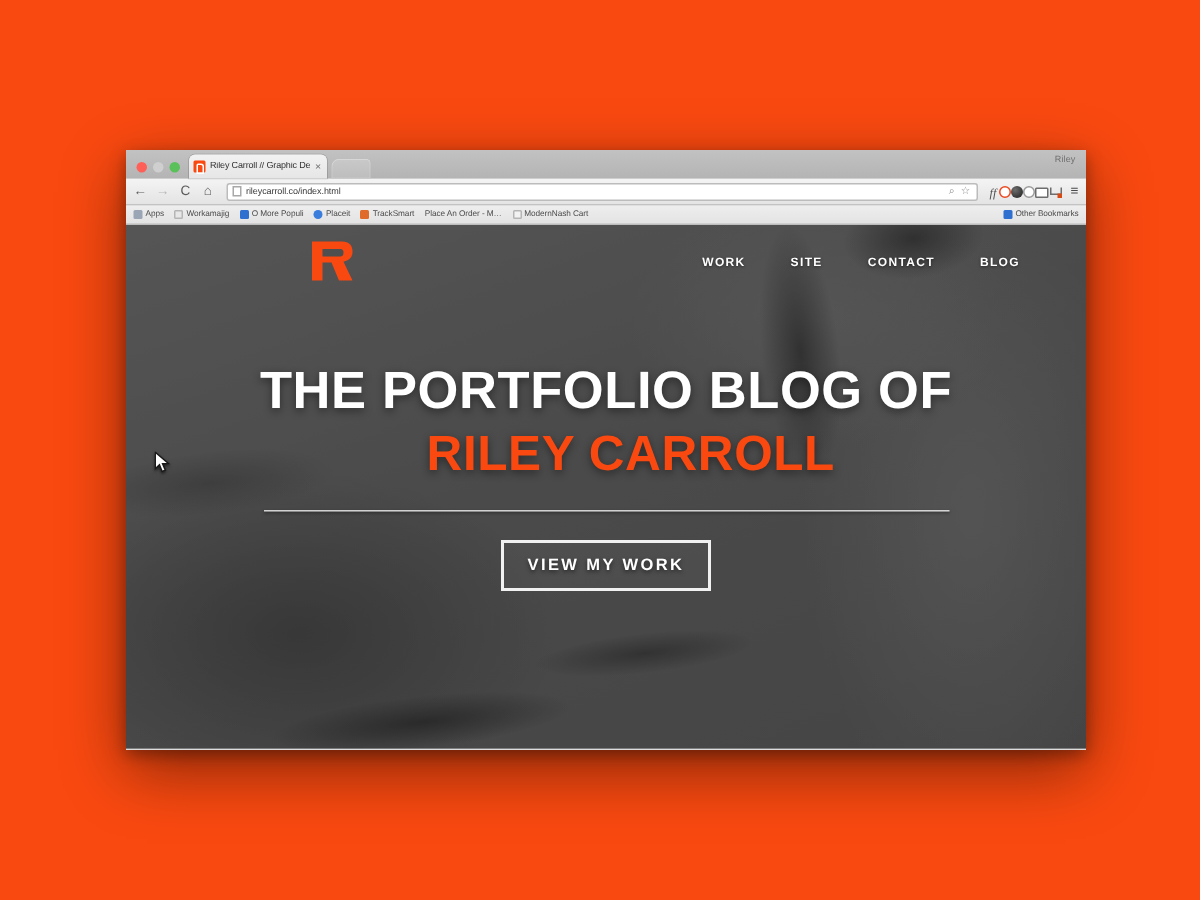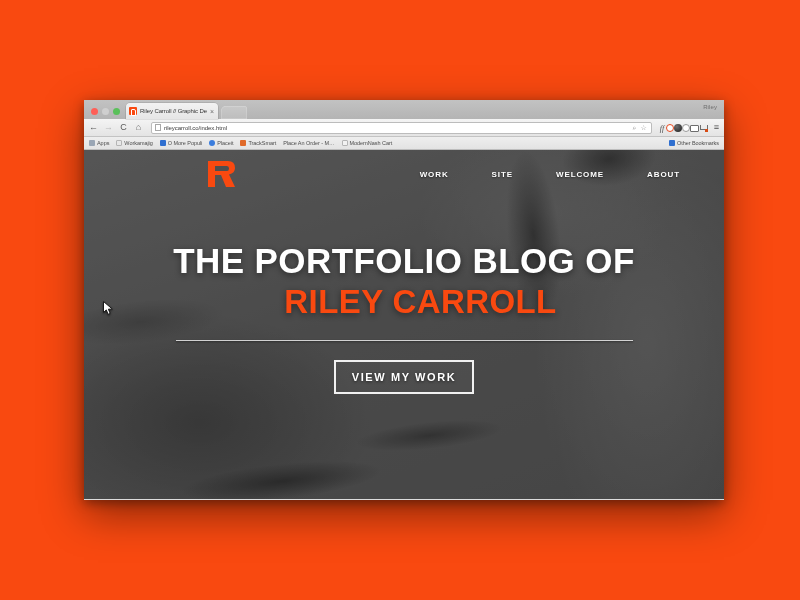--- a/index.html
+++ b/index.html
@@ -144,21 +144,21 @@
   }
   #page-bg:after{ content:""; position:absolute; inset:0; background:rgba(58,58,58,.42); }
 
   
   #site-nav{
     position:relative; z-index:3;
     height:48px; display:flex; align-items:center;
     padding:0 44px 0 0;
   }
   #site-logo{ margin-left:120px; width:34px; height:30px; position:relative; }
-  #site-menu{ margin-left:auto; display:flex; gap:43px; }
+  #site-menu{ margin-left:auto; display:flex; gap:30px; }
   .nav-link{
     font-size:8px; font-weight:bold; color:#fff;
     letter-spacing:.9px; text-shadow:0 1px 2px rgba(0,0,0,.5);
   }
 
   
   #hero{ position:relative; z-index:3; text-align:center; padding-top:42px; }
   .headline{
     font-weight:bold; font-size:35px; line-height:41px;
     color:#fff; letter-spacing:.4px;
@@ -277,22 +277,22 @@
     <nav id="site-nav">
       <div id="site-logo">
         <svg viewBox="0 0 34 30" width="34" height="30" aria-hidden="true">
           <path d="M4 2 L24 2 Q31 2 31 9 Q31 14 25 15.5 L31 28 L22 28 L17 16 L11 16 L11 28 L4 28 Z" fill="#f94910"></path>
           <path d="M11 7 L23 7 Q25 7 25 9.5 Q25 12 23 12 L11 12 Z" fill="#4f4f4f"></path>
         </svg>
       </div>
       <div id="site-menu">
         <a class="nav-link">WORK</a>
         <a class="nav-link">SITE</a>
-        <a class="nav-link">WELCOME</a>
-        <a class="nav-link">ABOUT</a>
+        <a class="nav-link">CONTACT</a>
+        <a class="nav-link">BLOG</a>
       </div>
     </nav>
 
     <div id="hero">
       <div class="headline">THE PORTFOLIO BLOG OF</div>
       <div class="headline accent">RILEY CARROLL</div>
 
       <div id="hero-divider"></div>
 
       <a id="cta-button">VIEW MY WORK</a>

